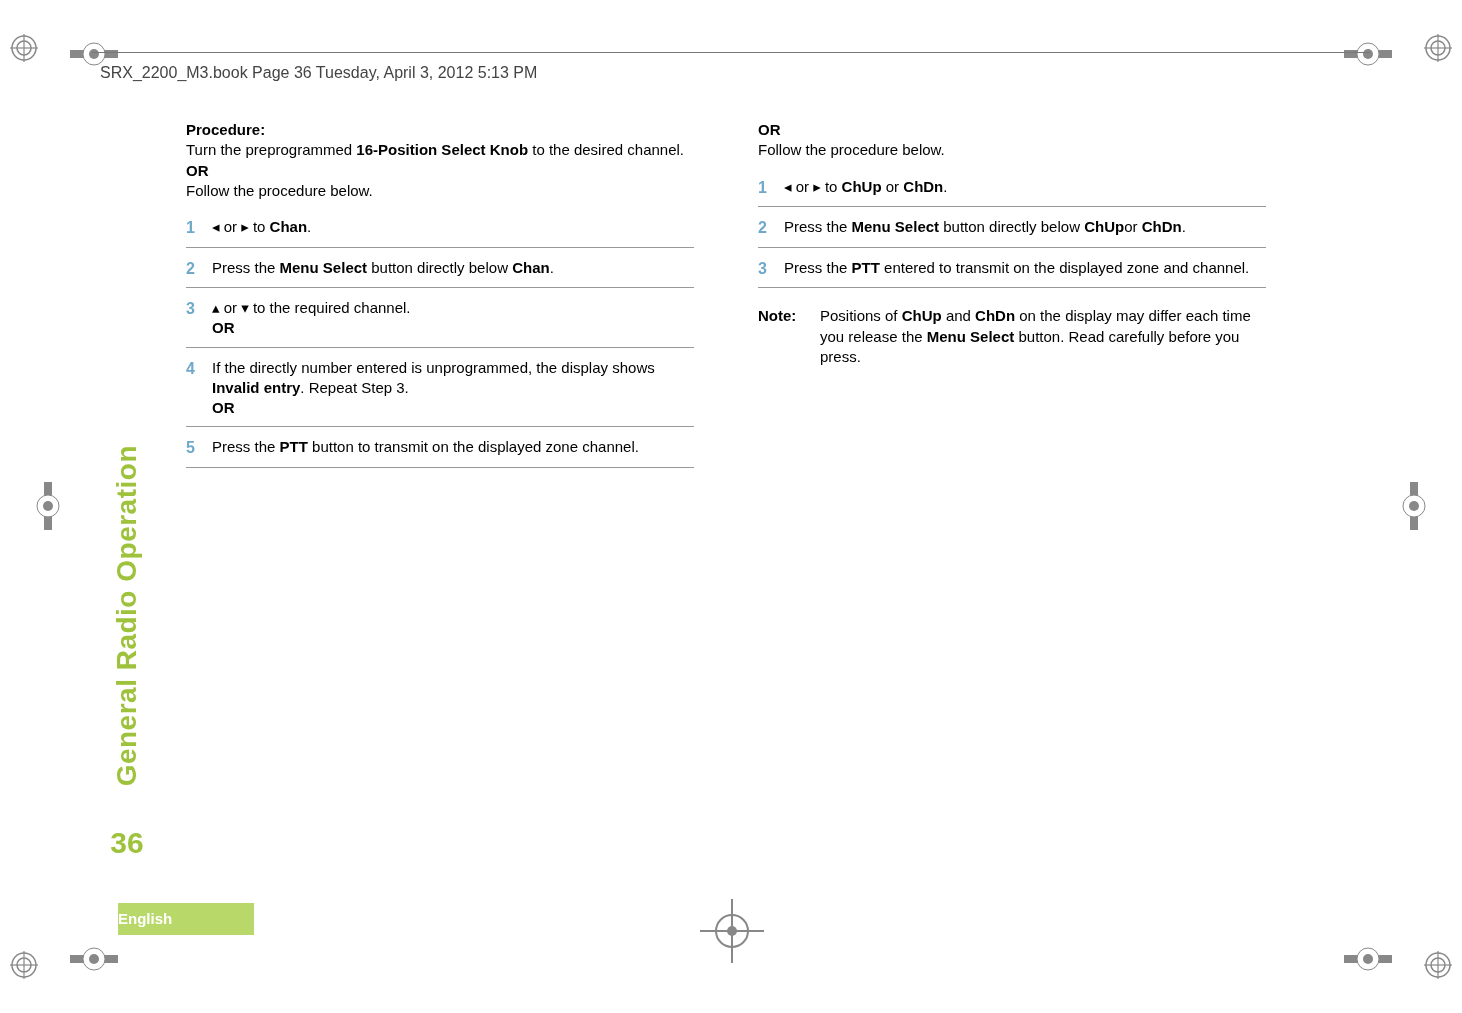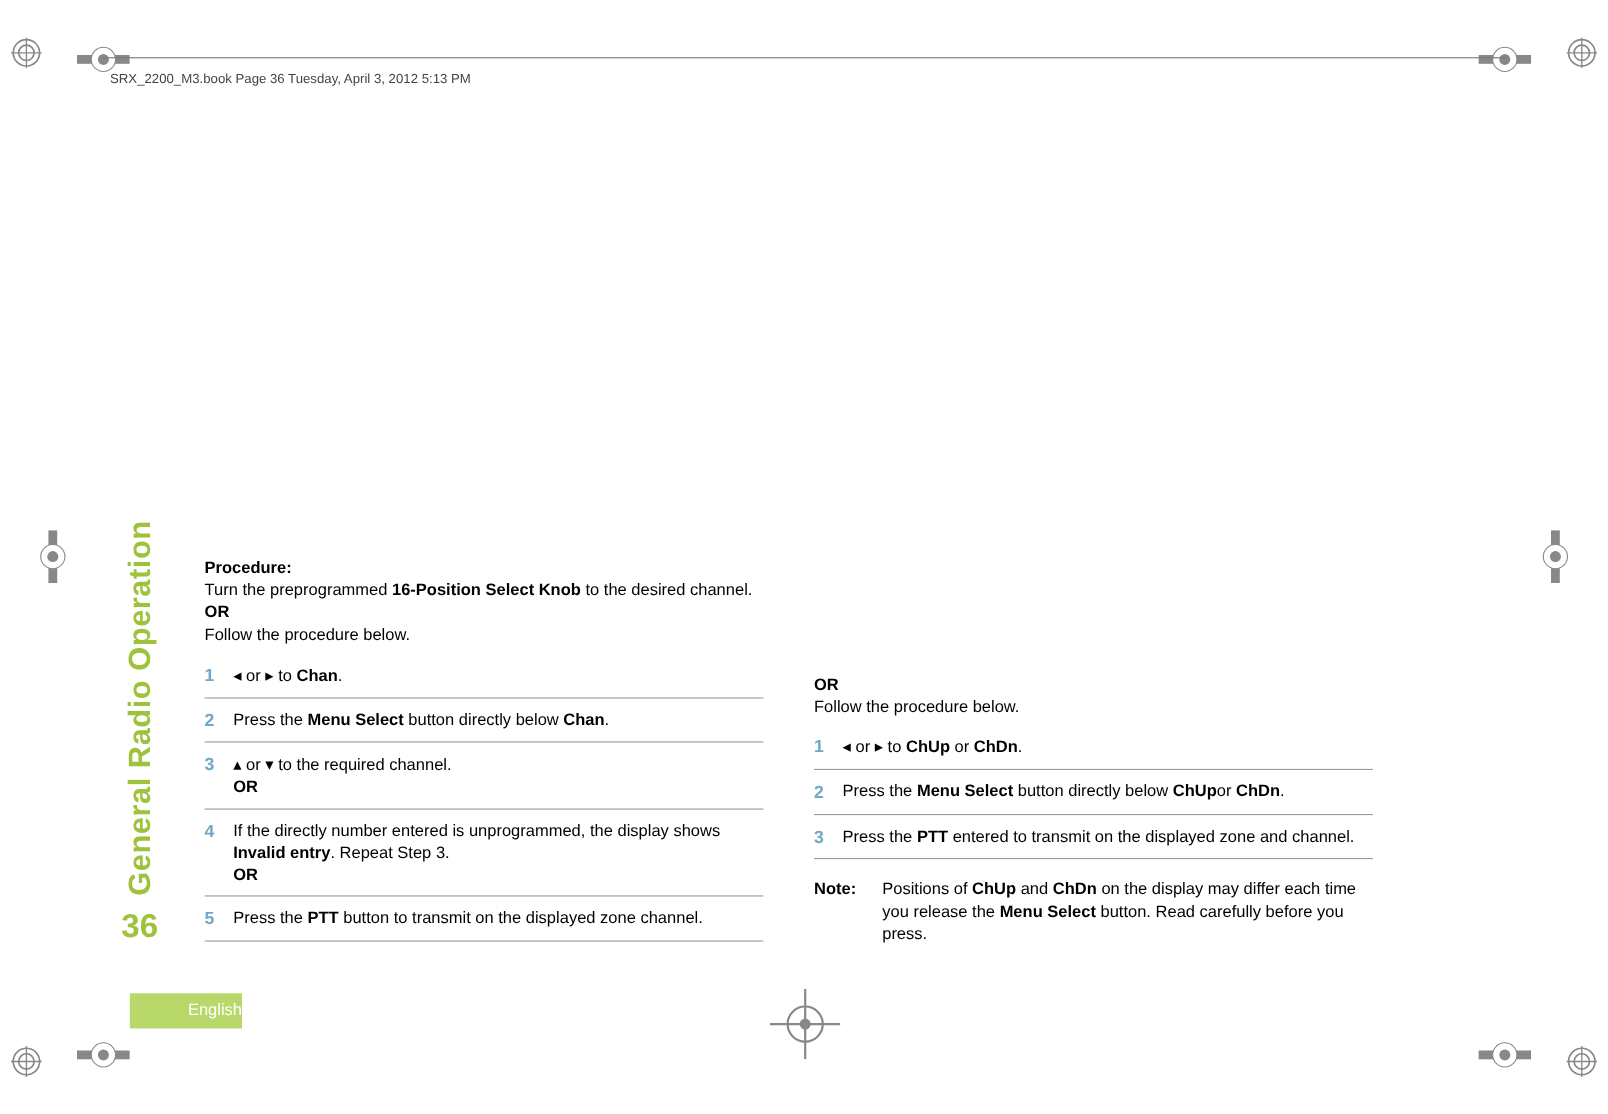--- a/index.html
+++ b/index.html
@@ -28,21 +28,21 @@
   .reg-mark .cross { stroke:#888; stroke-width:1.2; }
   .hinge {
     position: absolute;
     width: 48px;
     height: 48px;
   }
   .header-line {
     position: absolute;
     left: 100px;
     top: 64px;
-    font-size: 12px;
+    font-size: 16px;
     color: #444;
   }
   .header-rule {
     position: absolute;
     left: 92px;
     top: 52px;
     width: 1278px;
     height: 1px;
     background: #777;
   }
@@ -66,40 +66,39 @@
     transform: rotate(180deg);
     font-size: 28px;
     font-weight: bold;
     color: #9ec23c;
     letter-spacing: 0.5px;
   }
   .page-num {
     font-size: 30px;
     font-weight: bold;
     color: #9ec23c;
-    margin-top: 12px;
+    margin-top: 40px;
   }
   .lang-tab {
     position: absolute;
     left: 118px;
     bottom: 78px;
-    width: 102px;
+    width: 136px;
     height: 32px;
     background: #b8d96a;
     color: #fff;
-    font-weight: normal;
+    font-weight: bold;
     font-size: 15px;
-    text-align: right;
+    text-align: left;
     line-height: 32px;
   }
   .cols {
     flex: 1;
     display: flex;
-    gap: 46px;
-    align-items: flex-end;
+    gap: 64px;
   }
   .col {
     width: 508px;
     font-size: 15px;
     line-height: 1.35;
   }
   .b { font-weight: bold; }
   .cond { font-family: "Arial Narrow", Arial, sans-serif; font-weight: bold; font-stretch: condensed; margin-top: 35px; }
   .step-list {
     margin-top: 10px;

